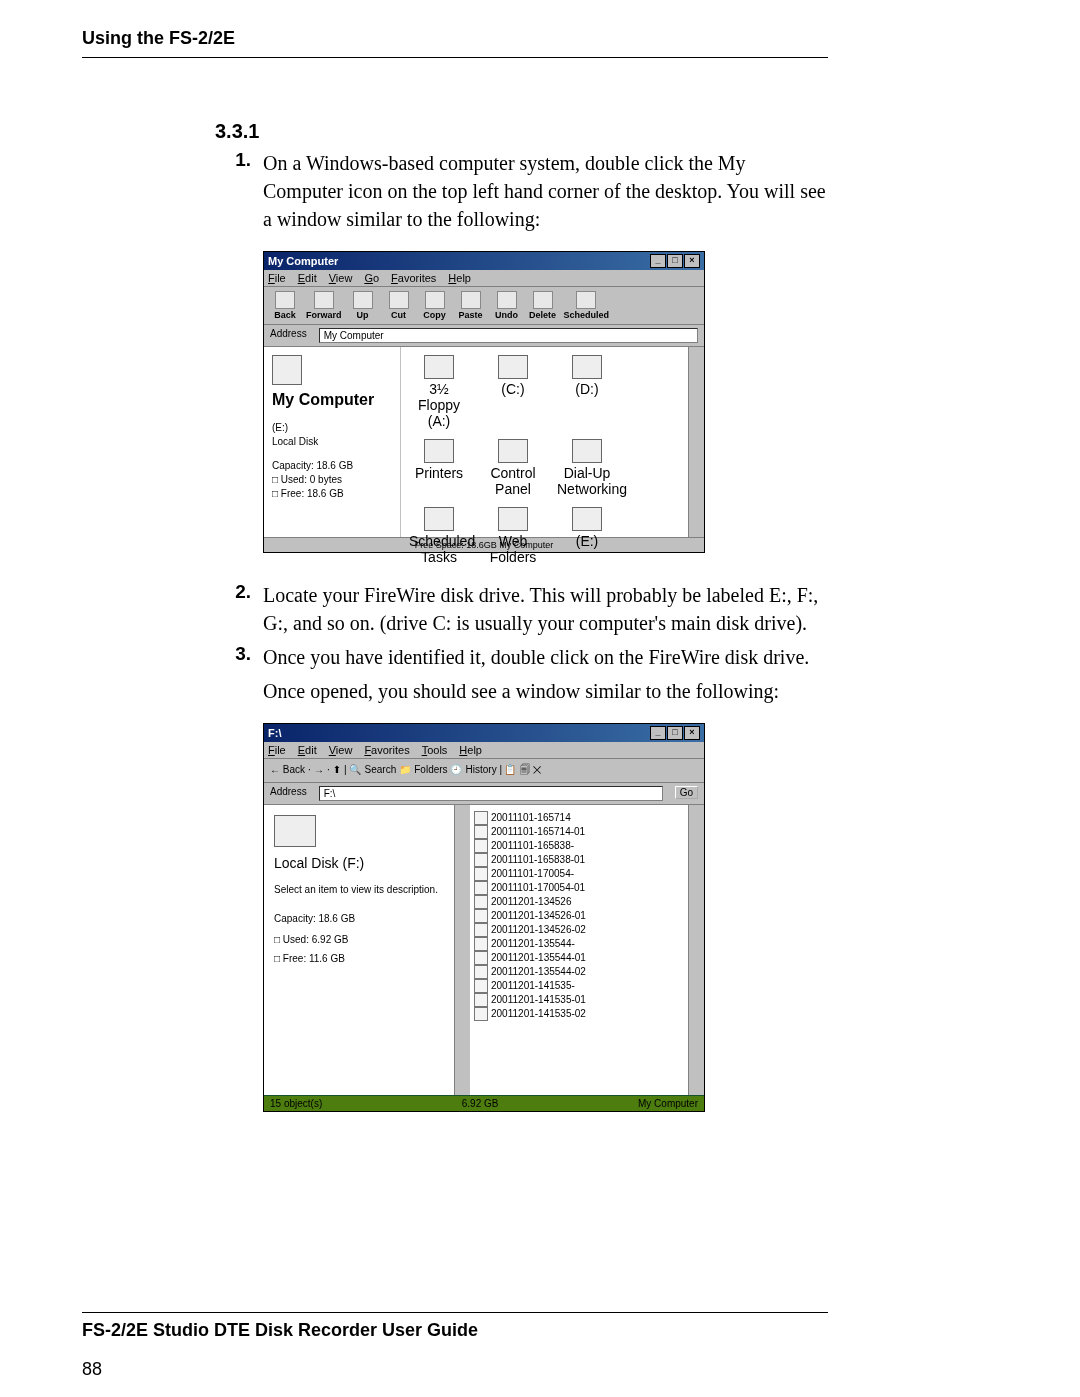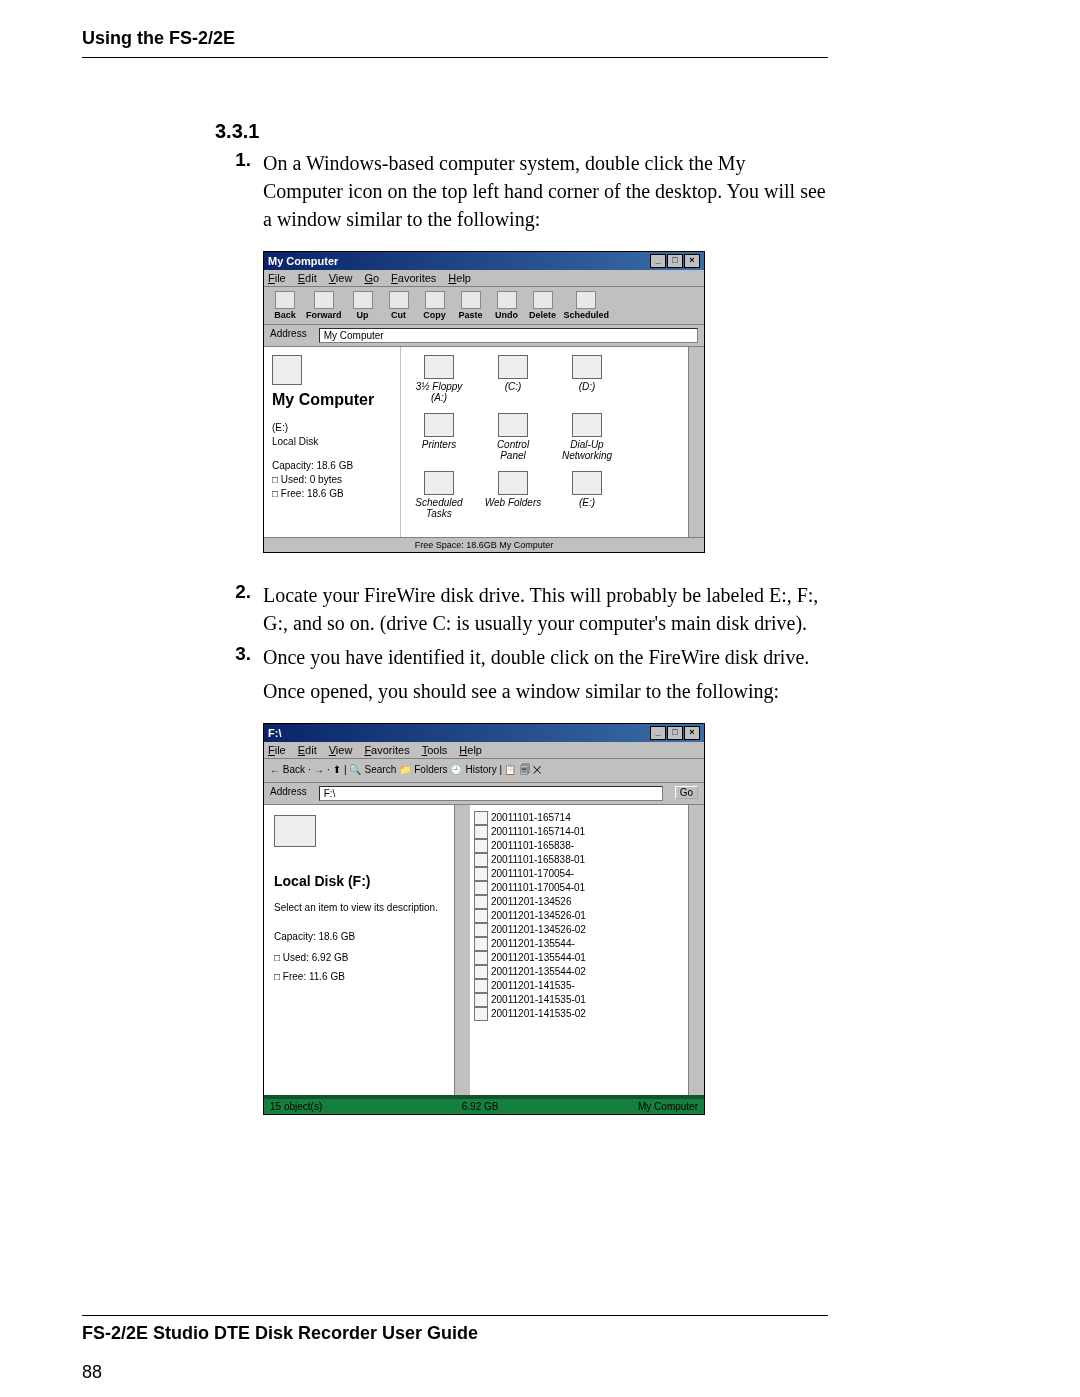--- a/index.html
+++ b/index.html
@@ -136,49 +136,49 @@
   .body98 .left .biglbl { font-family: Arial; font-weight:bold; font-size:16px;}
   .body98 .right {
     flex:1;
     padding:8px;
   }
   .icongrid {
     display:flex; flex-wrap:wrap; gap:10px 14px;
     align-content:flex-start;
   }
   .drvicon {
-    width:60px; text-align:center; font-size:10px;font-style:italic;
+    width:60px; text-align:center; font-size:14px;
   }
   .drvicon .ic2 { width:28px; height:22px; margin:0 auto 2px; border:1px solid #666; background:#eee;}
   .status98 {
     border-top:1px solid #808080;
     padding:2px 6px;
     font-size:9px;
     text-align:center;
     background:#c0c0c0;
   }
   
   .win2k { width:440px; }
   .body2k {
     display:flex; background:#fff; height:290px;
   }
   .body2k .left2 {
     width:170px; padding:10px; font-size:10px; line-height:1.5;
   }
-  .body2k .left2 .lbl2 { font-family: Arial; font-weight:bold; font-size:14px; margin-top:24px;}
+  .body2k .left2 .lbl2 { font-family: Arial; font-weight:normal; font-size:14px; margin-top:6px;}
   .body2k .list2 {
     flex:1; padding:6px 4px; font-size:10px; line-height:1.35;
     overflow:hidden; border-left:0;
   }
   .file { display:flex; align-items:center; gap:3px; white-space:nowrap;}
   .file .fi { width:12px; height:12px; border:1px solid #777; background:#f4f4f4; flex:0 0 12px;}
   .status2k {
     display:flex; justify-content:space-between;
-    border-top:4px solid #14532d;
-    padding:2px 6px; font-size:10px; background:#15803d;
+    border-top:1px solid #14532d;
+    padding:2px 6px; font-size:10px; background:#4d7c0f;
   }
   .footer-area {
     margin-top: 200px;
   }
   .footer-rule { border-top:1.5px solid #000; margin-bottom:6px;}
   .footer {
     font-family: Arial, Helvetica, sans-serif;
     font-weight: bold;
     font-size: 18px;
     line-height:1.3;

